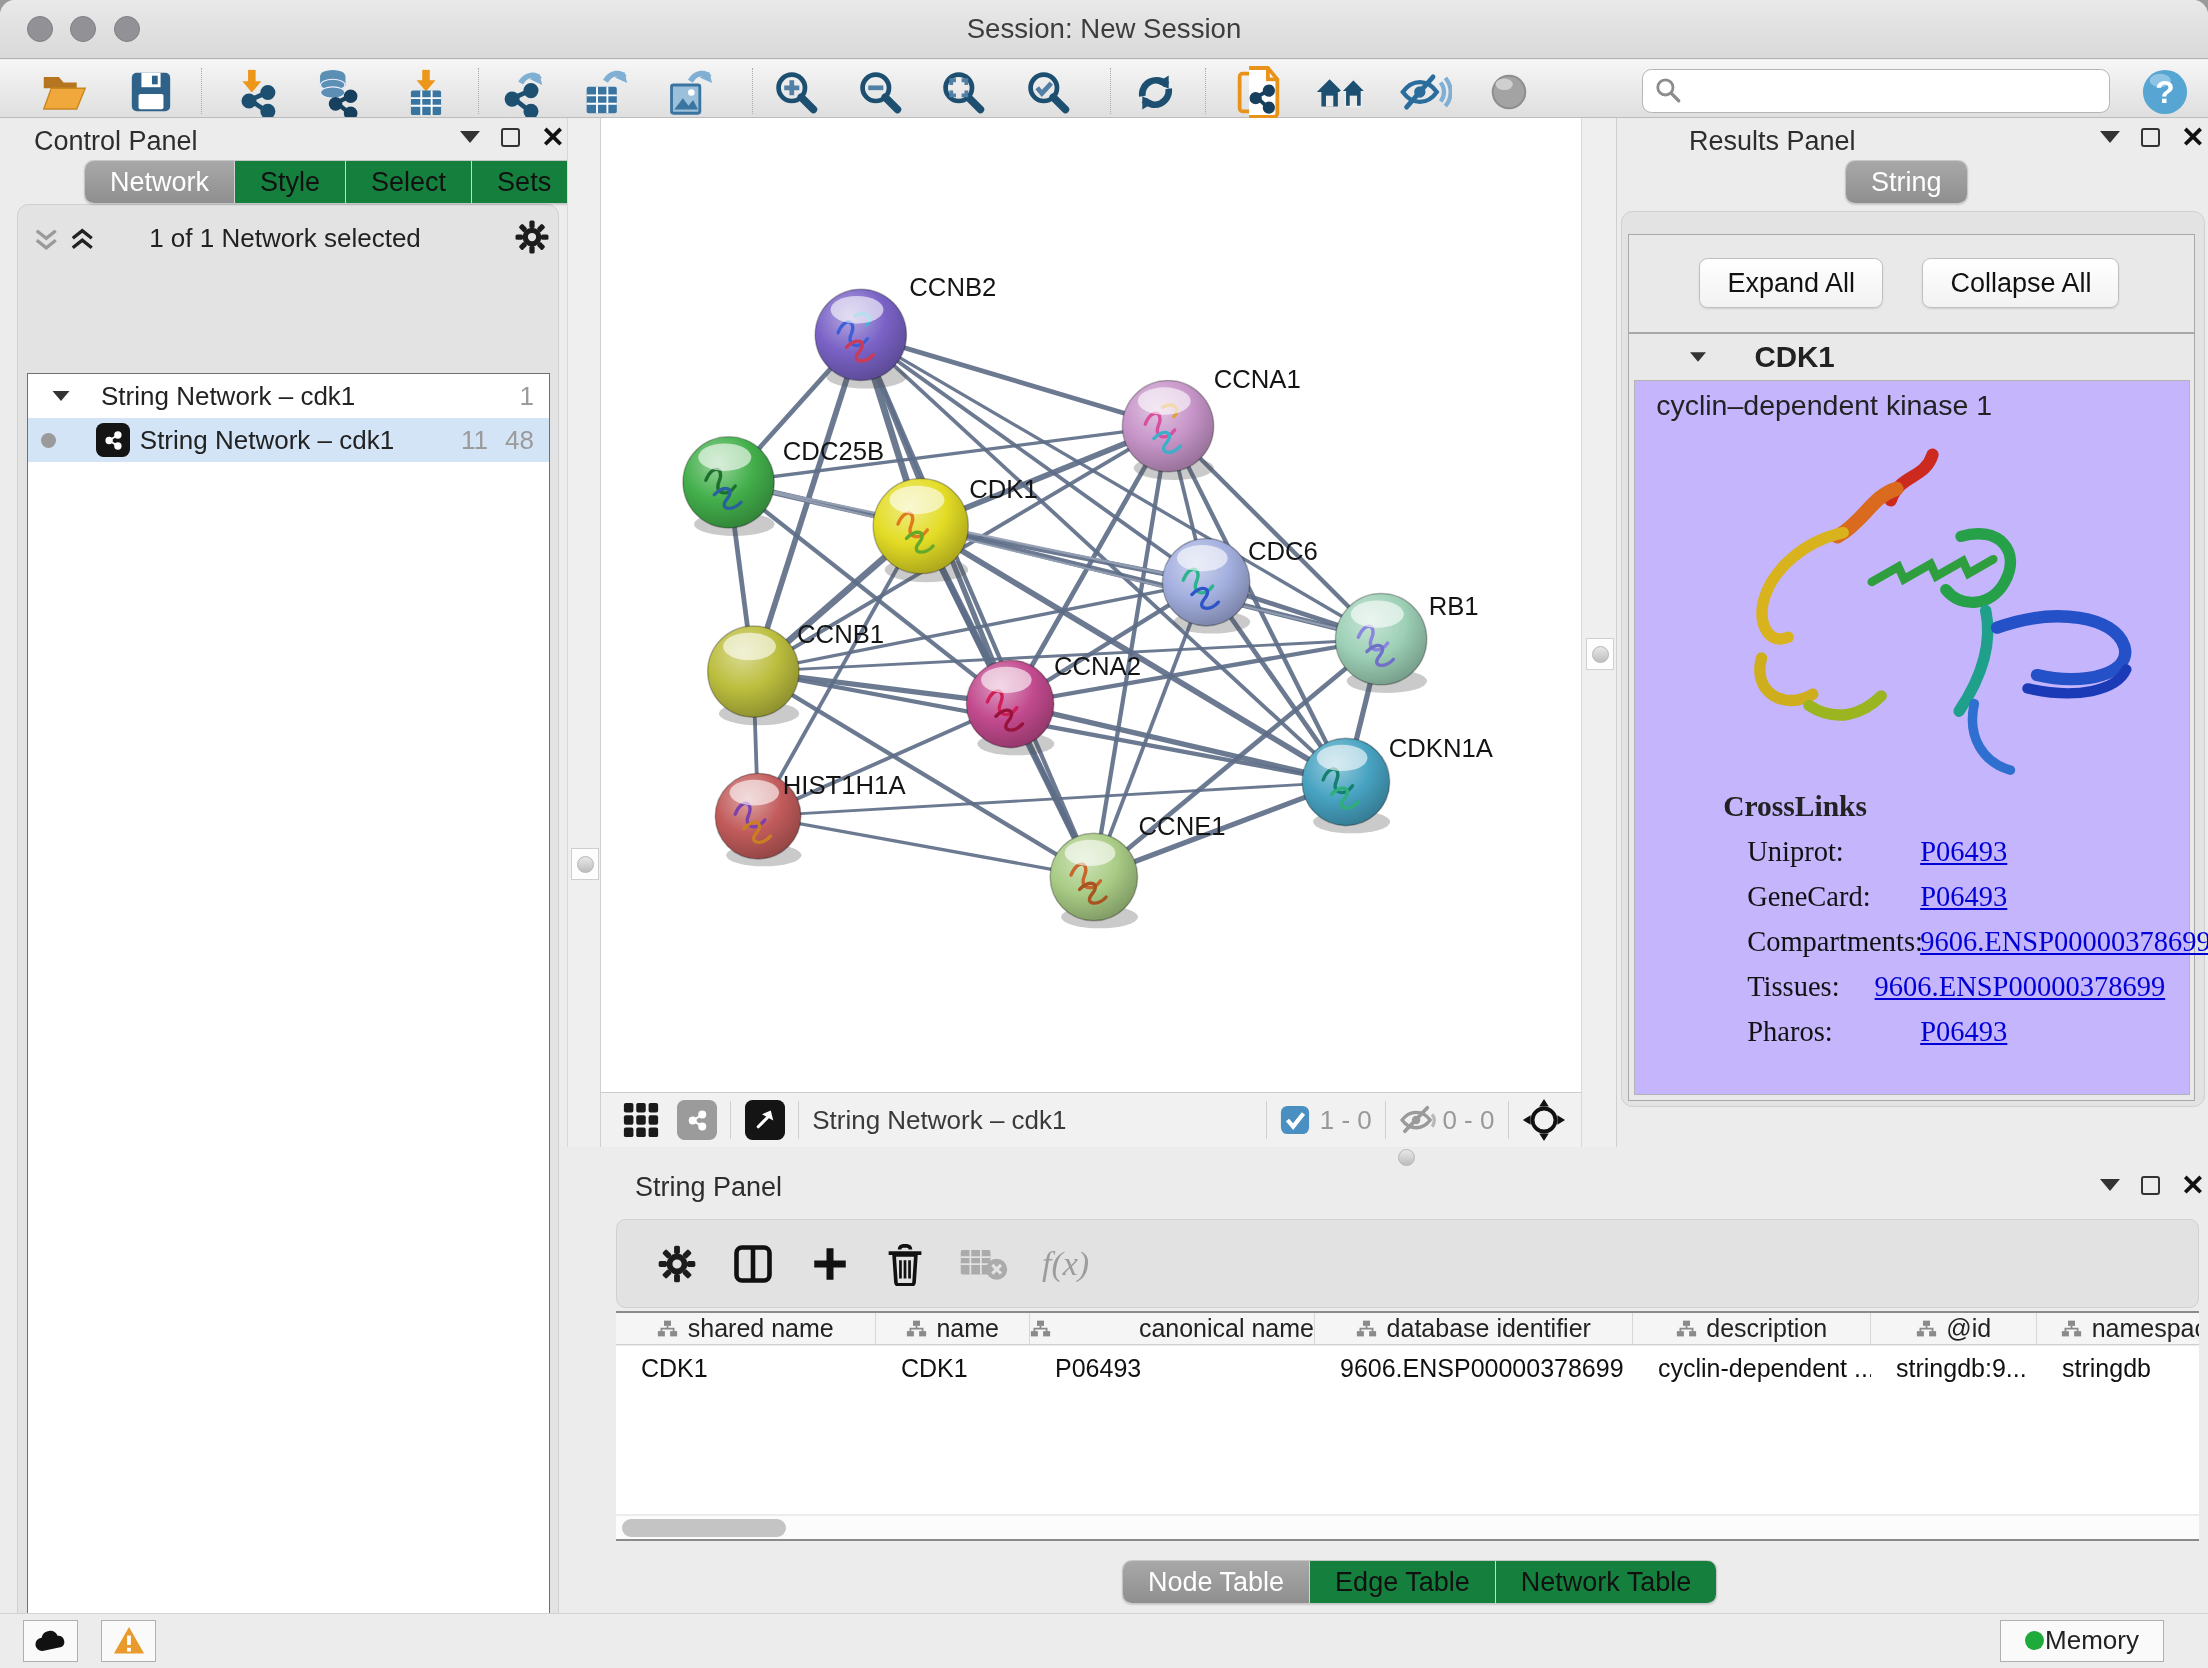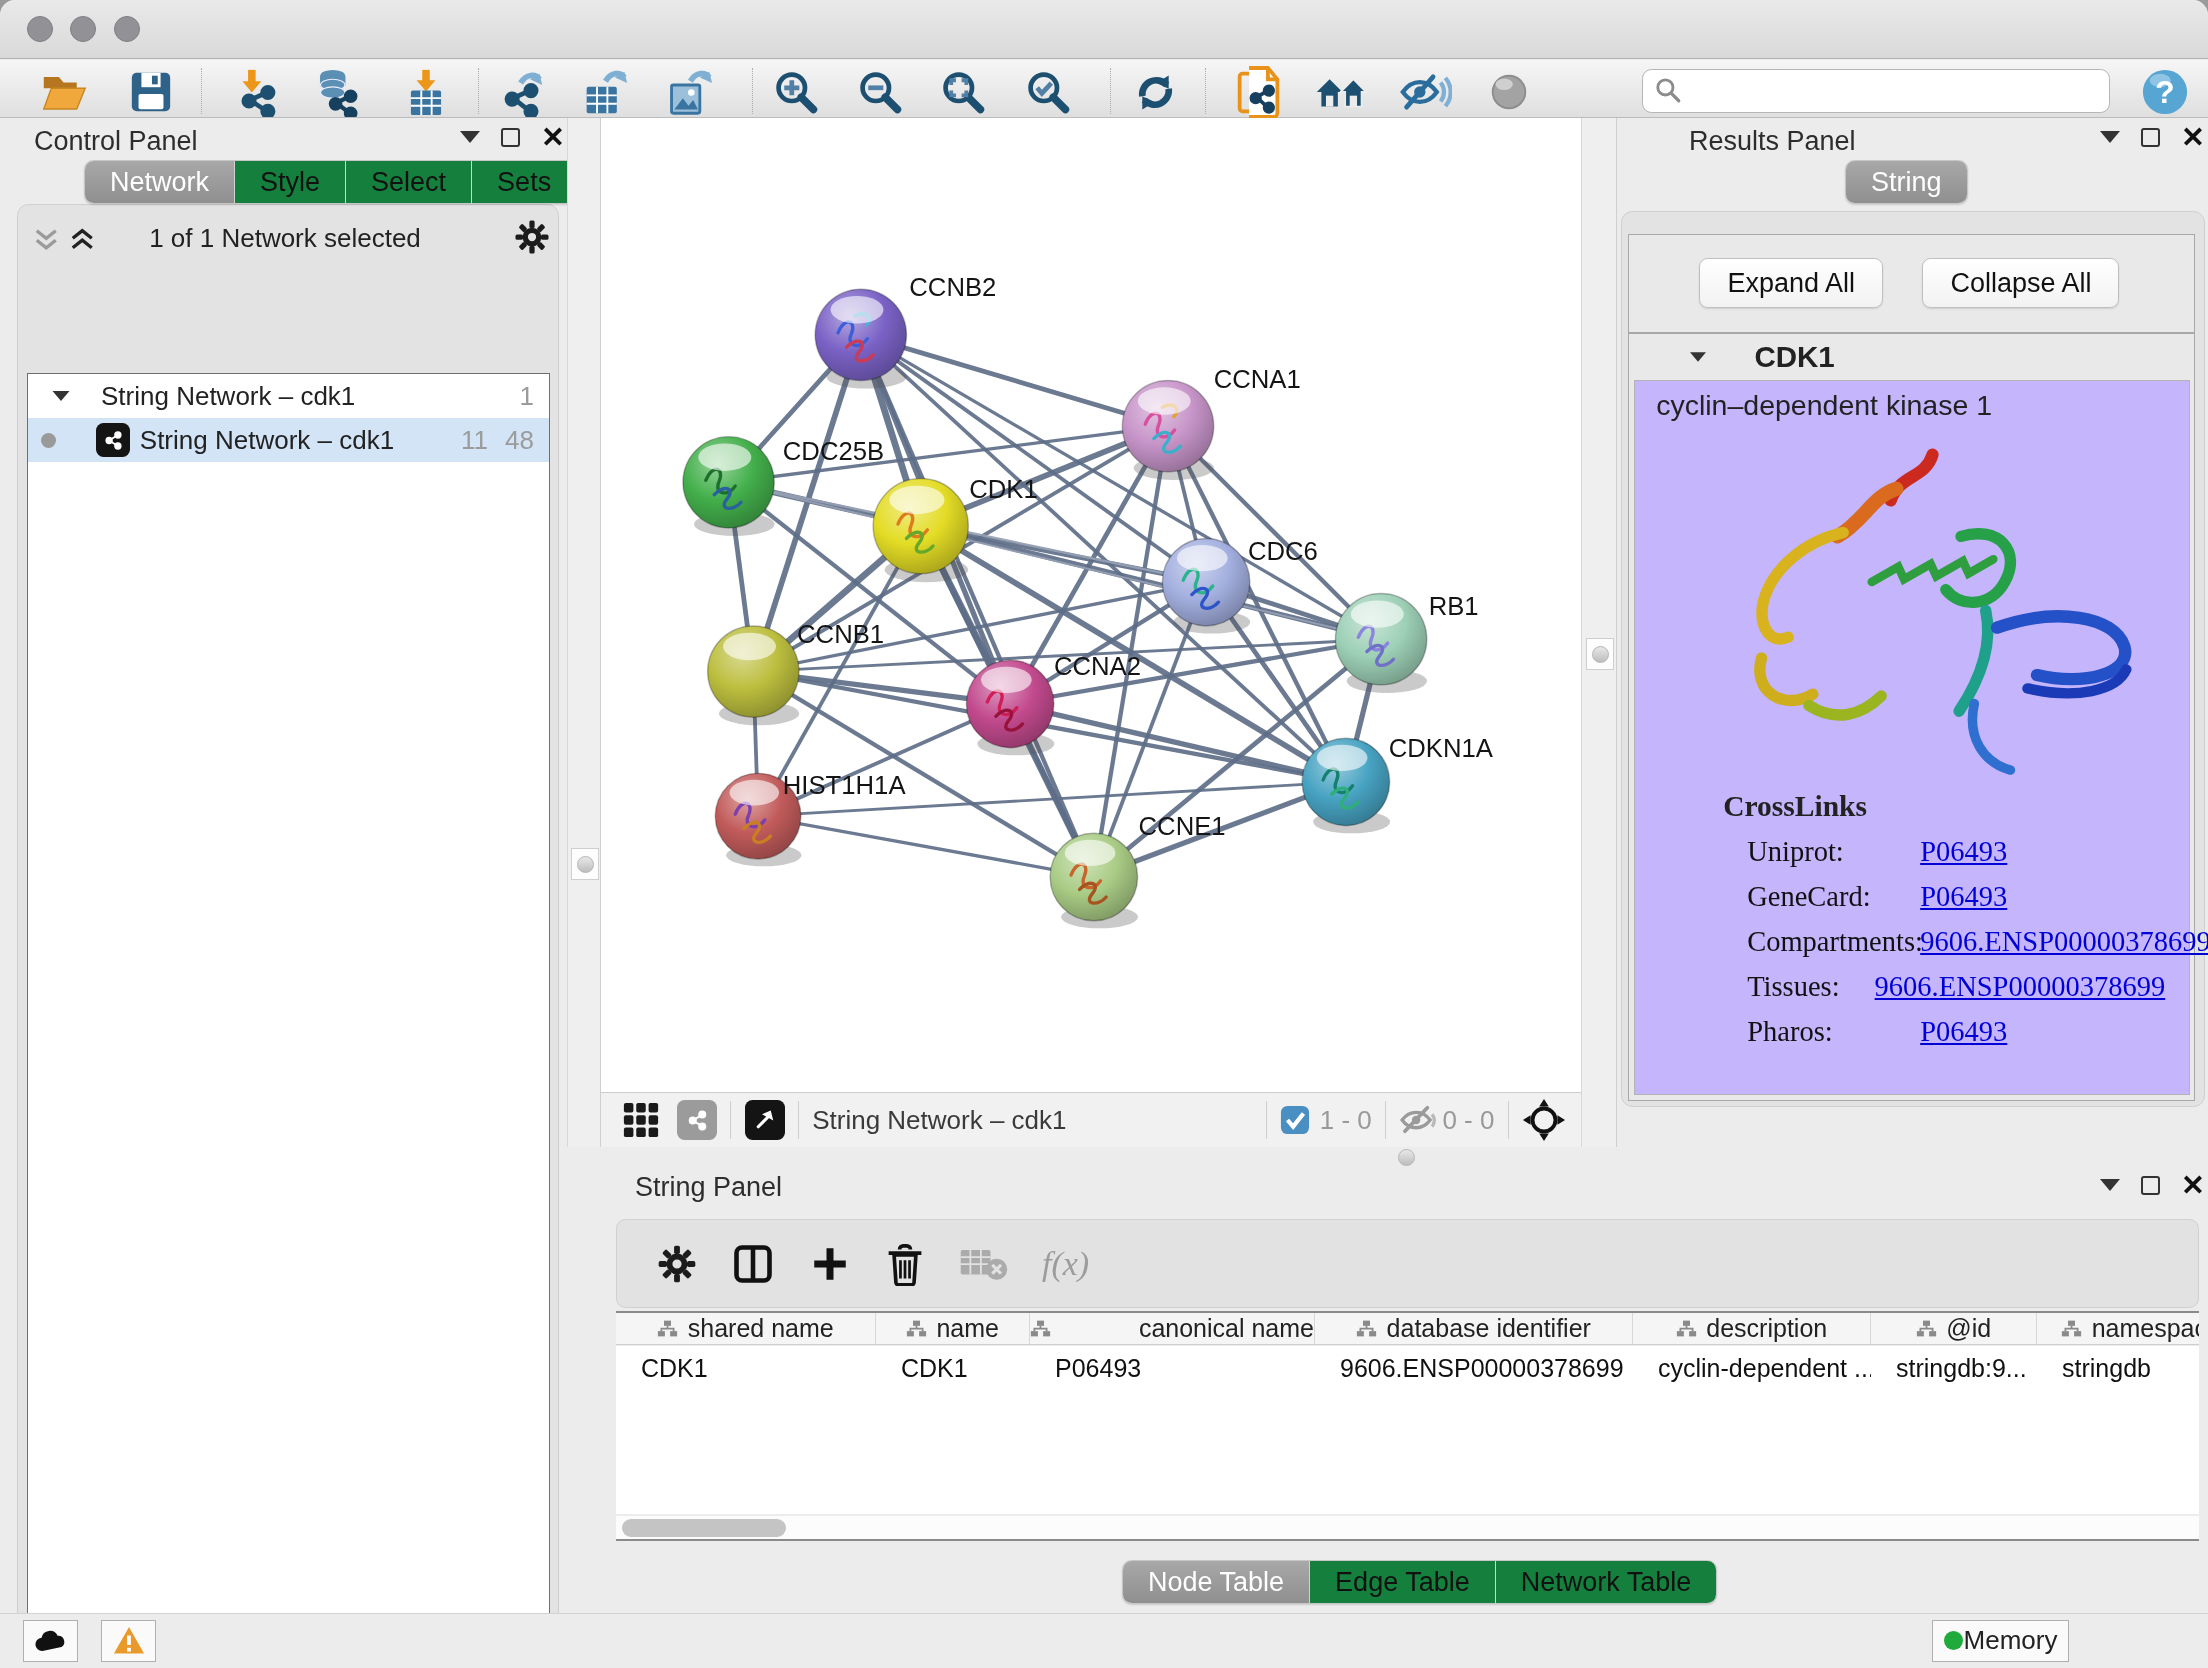--- a/index.html
+++ b/index.html
@@ -86,20 +86,21 @@
 </style>
 </head>
 <body>
 
 <div class="app">
 
   <div class="abs titlebar">
     <div class="abs tlight" style="left:27px"></div>
     <div class="abs tlight" style="left:70px"></div>
     <div class="abs tlight" style="left:114px"></div>
+    <div class="abs wtitle">Session: New Session</div>
   </div>
 
   <div class="abs toolbar">
     <div class="abs tbtn" style="left:38px">
       <svg width="49" height="46" viewBox="0 0 52 48">
           <path d="M4 8h16l5 6h14v6H4z" fill="#b5761f"></path>
           <path d="M4 42 L12 20 H48 L39 42 Z" fill="#f0a83c" stroke="#c9871f" stroke-width="1.5"></path>
         </svg>
     </div>
     <div class="abs tbtn" style="left:124px">
@@ -849,20 +850,20 @@
           <path d="M9 24 a7 7 0 0 1 -1 -14 a9 9 0 0 1 17 -2 a6.5 6.5 0 0 1 4 12 z" fill="#111"></path>
         </svg>
     </div>
     <div class="abs sbtn" style="left:101px;width:55px">
       <svg width="32" height="28.5" viewBox="0 0 34 30">
           <path d="M17 1 L33 29 H1 Z" fill="#e89b2c"></path>
           <rect x="15" y="10" width="4" height="10" fill="#fff"></rect>
           <rect x="15" y="23" width="4" height="4" fill="#fff"></rect>
         </svg>
     </div>
-    <div class="abs sbtn" style="left:1932px;width:137px;gap:1px">
+    <div class="abs sbtn" style="left:2000px;width:164px;gap:1px">
       <div style="width:19px;height:19px;border-radius:50%;background:#1faa3c"></div>
       <span style="font-size:26px">Memory</span>
     </div>
   </div>
 
 </div>
 
 
 </body></html>

